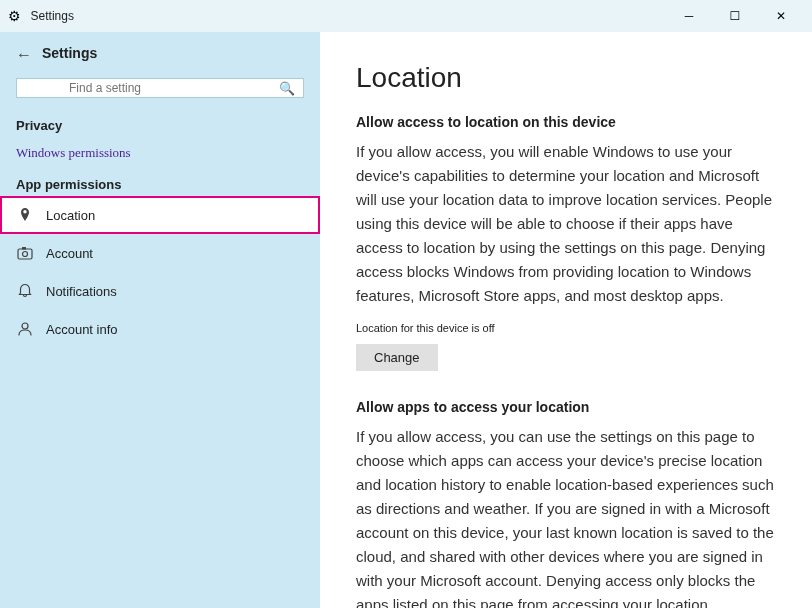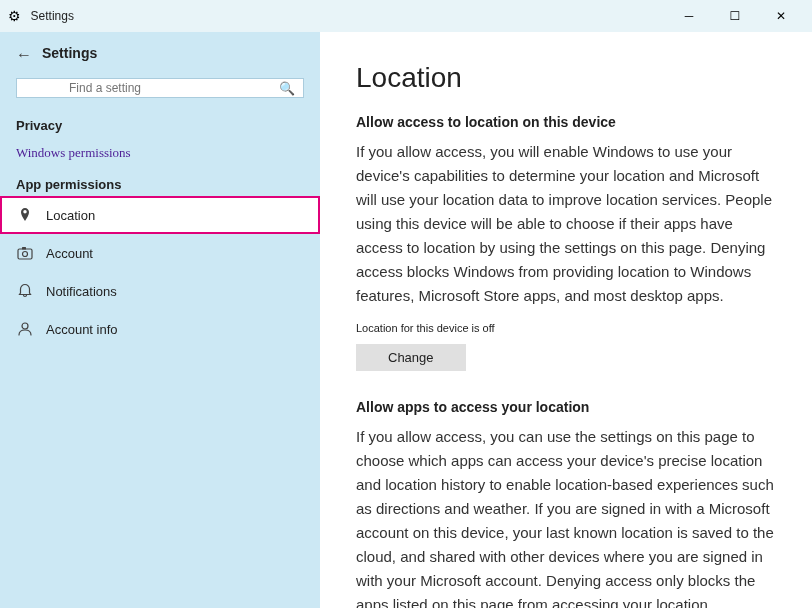--- a/index.html
+++ b/index.html
@@ -62,21 +62,21 @@
     
     .content {
       flex: 1; overflow-y: auto; padding: 30px 36px 30px 36px;
       background: #fff;
     }
     .content-title { font-size: 28px; font-weight: 300; color: #222; margin-bottom: 20px; }
     .section-title { font-size: 14px; font-weight: 600; color: #222; margin-bottom: 10px; }
     .section-body { font-size: 15px; color: #333; line-height: 1.6; margin-bottom: 14px; }
     .status-text { font-size: 11px; color: #222; margin-bottom: 10px; }
     .change-btn {
-      padding: 6px 32px; background: #e0e0e0; border: none; cursor: pointer;
+      padding: 6px 18px; background: #e0e0e0; border: none; cursor: pointer;
       font-size: 13px; color: #222; margin-bottom: 28px;
     }
   </style>
 </head>
 <body>
 
 <div class="title-bar">
   <div class="title-bar-left">
     <span style="font-size:14px;">⚙</span>
     <span class="title-bar-title">Settings</span>

